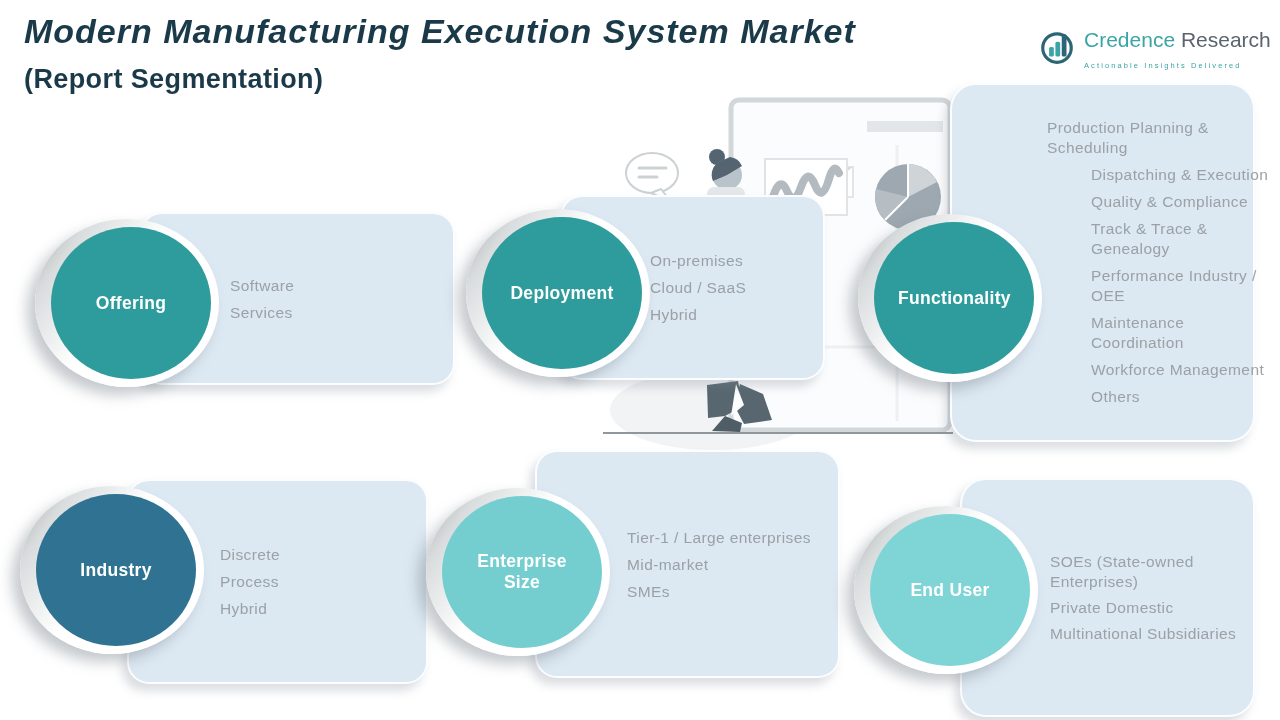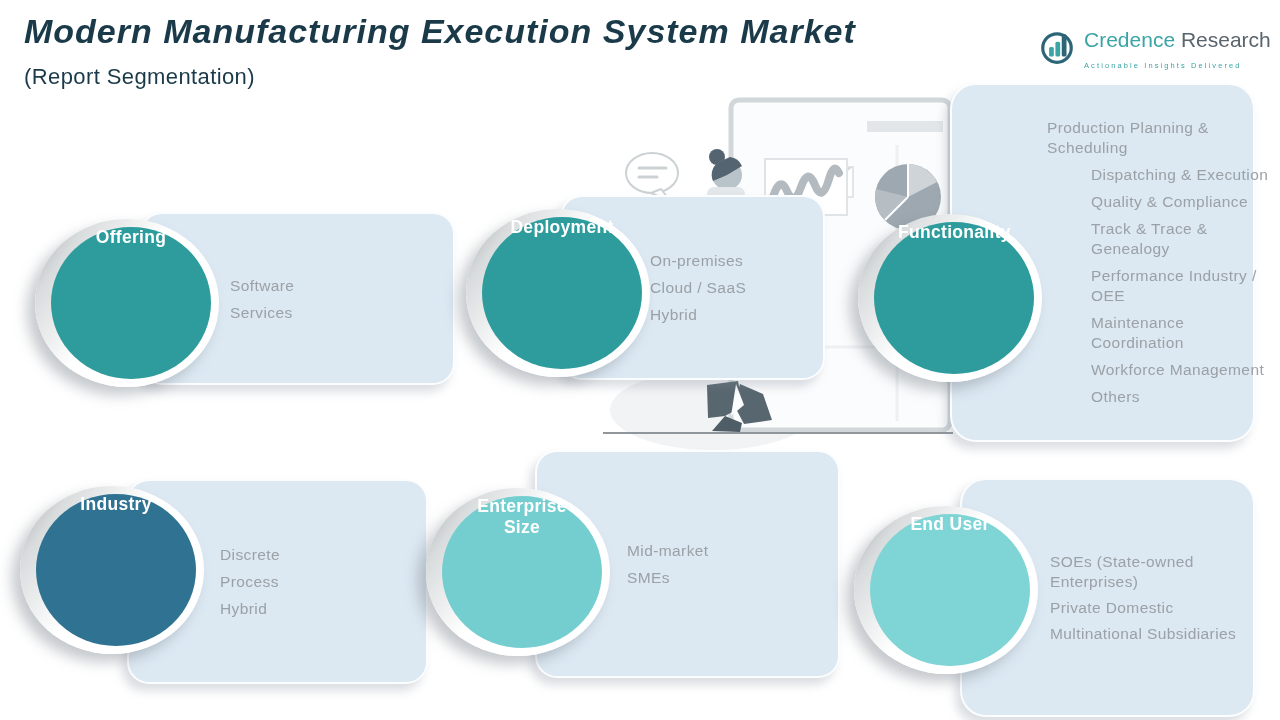--- a/index.html
+++ b/index.html
@@ -2,21 +2,21 @@
 <html><head>
 <meta charset="utf-8">
 <style>
   html,body{margin:0;padding:0;background:#ffffff;}
   .stage{position:relative;width:1280px;height:720px;background:#ffffff;overflow:hidden;
          font-family:"Liberation Sans",sans-serif;}
 
   
   .title{position:absolute;left:24px;top:12px;font-size:34px;font-weight:bold;font-style:italic;
          color:#1b3a49;letter-spacing:1px;white-space:nowrap;}
-  .subtitle{position:absolute;left:24px;top:64px;font-size:22px;font-weight:normal;color:#1b3a49;
+  .subtitle{position:absolute;left:24px;top:64px;font-size:27px;font-weight:bold;color:#1b3a49;
          letter-spacing:.4px;}
 
   
   .logo{position:absolute;left:1038px;top:28px;display:flex;align-items:flex-start;gap:8px;}
   .logo-icon{width:38px;height:38px;flex:0 0 auto;}
   .logo-text{display:flex;flex-direction:column;}
   .logo-name{font-size:21px;line-height:24px;white-space:nowrap;}
   .logo-name .primary{color:#3ba5a6;}
   .logo-name .secondary{color:#5a646d;}
   .logo-tagline{font-size:7.5px;letter-spacing:2.1px;color:#3ba5a6;margin-top:9px;white-space:nowrap;}
@@ -41,21 +41,21 @@
   #p-industry{left:127px;top:479px;width:301px;height:205px;padding-left:91px;}
   #p-enterprise{left:535px;top:450px;width:305px;height:228px;padding-left:90px;}
   #p-enduser{left:960px;top:478px;width:295px;height:239px;padding-left:88px;border-radius:26px;}
   #p-enduser .items li{width:200px;}
   #p-enduser .items li + li{margin-top:6px;}
 
   
   .bubble-shadow{position:absolute;z-index:3;border-radius:50%;
          background:linear-gradient(125deg,#9fa4a7 0%,#d9dcdd 18%,#ffffff 46%);
          box-shadow:-8px 8px 14px rgba(110,120,130,.4);}
-  .bubble{position:absolute;z-index:4;border-radius:50%;display:flex;align-items:flex-start;
+  .bubble{position:absolute;z-index:4;border-radius:50%;display:flex;align-items:center;
          justify-content:center;text-align:center;}
   .bubble .label{color:#ffffff;font-weight:bold;font-size:17.5px;line-height:21px;
          letter-spacing:.3px;max-width:112px;}
 
   #s-offering{left:35px;top:219px;width:184px;height:168px;}
   #b-offering{left:51px;top:227px;width:160px;height:152px;}
   #s-deployment{left:466px;top:209px;width:184px;height:168px;}
   #b-deployment{left:482px;top:217px;width:160px;height:152px;}
   #s-functionality{left:858px;top:214px;width:184px;height:168px;}
   #b-functionality{left:874px;top:222px;width:160px;height:152px;}
@@ -187,20 +187,21 @@
     </div>
     <div class="bubble-shadow" id="s-industry"></div>
     <div class="bubble" id="b-industry" style="background-color: rgb(47, 114, 145);">
       <span class="label">Industry</span>
     </div>
   </section>
 
   <section>
     <div class="panel seg-single" id="p-enterprise">
       <ul class="items">
+        <li>Tier-1 / Large enterprises</li>
         <li>Mid-market</li>
         <li>SMEs</li>
       </ul>
     </div>
     <div class="bubble-shadow" id="s-enterprise"></div>
     <div class="bubble" id="b-enterprise" style="background-color: rgb(116, 206, 208);">
       <span class="label">Enterprise Size</span>
     </div>
   </section>
 

